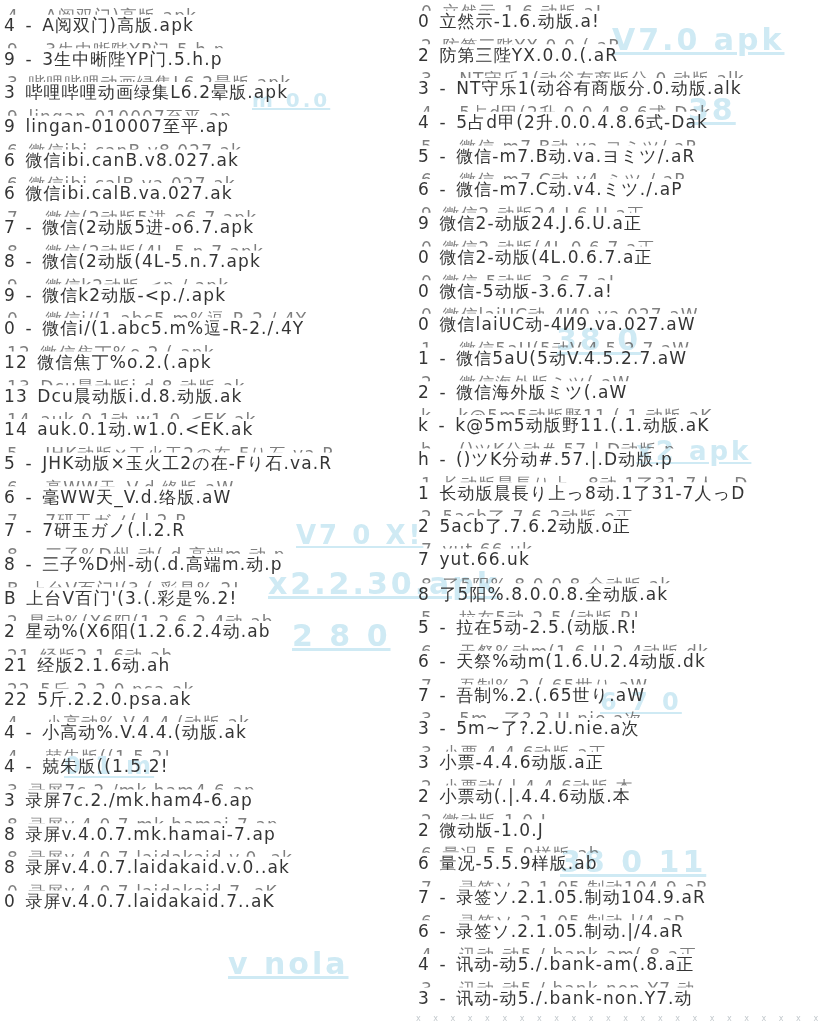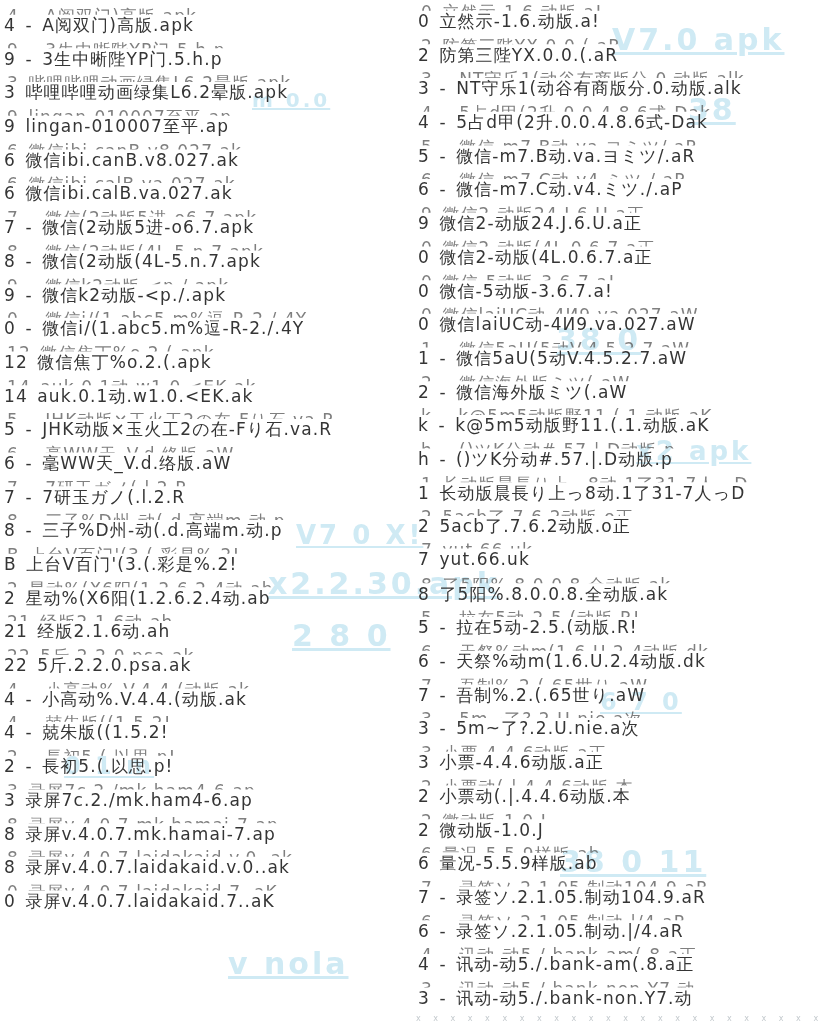--- a/index.html
+++ b/index.html
@@ -129,20 +129,24 @@
       </div>
       <div class="row">
         <span class="txt ghost">0 - 微信i/(1.abc5.m%逗-R-2./.4Y</span>
         <span class="txt main">0 - 微信i/(1.abc5.m%逗-R-2./.4Y</span>
       </div>
       <div class="row">
         <span class="txt ghost">12  微信焦丁%o.2.(.apk</span>
         <span class="txt main">12  微信焦丁%o.2.(.apk</span>
       </div>
       <div class="row">
+        <span class="txt ghost">13  Dcu晨动版i.d.8.动版.ak</span>
+        <span class="txt main">13  Dcu晨动版i.d.8.动版.ak</span>
+      </div>
+      <div class="row">
         <span class="txt ghost">14  auk.0.1动.w1.0.&lt;EK.ak</span>
         <span class="txt main">14  auk.0.1动.w1.0.&lt;EK.ak</span>
       </div>
       <div class="row">
         <span class="txt ghost">5 - JHK动版×玉火工2の在-Fり石.va.R</span>
         <span class="txt main">5 - JHK动版×玉火工2の在-Fり石.va.R</span>
       </div>
       <div class="row">
         <span class="txt ghost">6 - 毫WW天_V.d.络版.aW</span>
         <span class="txt main">6 - 毫WW天_V.d.络版.aW</span>
@@ -173,24 +177,20 @@
       </div>
       <div class="row">
         <span class="txt ghost">4 - 小高动%.V.4.4.(动版.ak</span>
         <span class="txt main">4 - 小高动%.V.4.4.(动版.ak</span>
       </div>
       <div class="row">
         <span class="txt ghost">4 - 兢朱版((1.5.2!</span>
         <span class="txt main">4 - 兢朱版((1.5.2!</span>
       </div>
       <div class="row">
-        <span class="txt ghost">2 - 長初5.(.以思.p!</span>
-        <span class="txt main">2 - 長初5.(.以思.p!</span>
-      </div>
-      <div class="row">
         <span class="txt ghost">3   录屏7c.2./mk.ham4-6.ap</span>
         <span class="txt main">3   录屏7c.2./mk.ham4-6.ap</span>
       </div>
       <div class="row">
         <span class="txt ghost">8   录屏v.4.0.7.mk.hamai-7.ap</span>
         <span class="txt main">8   录屏v.4.0.7.mk.hamai-7.ap</span>
       </div>
       <div class="row">
         <span class="txt ghost">8   录屏v.4.0.7.laidakaid.v.0..ak</span>
         <span class="txt main">8   录屏v.4.0.7.laidakaid.v.0..ak</span>

